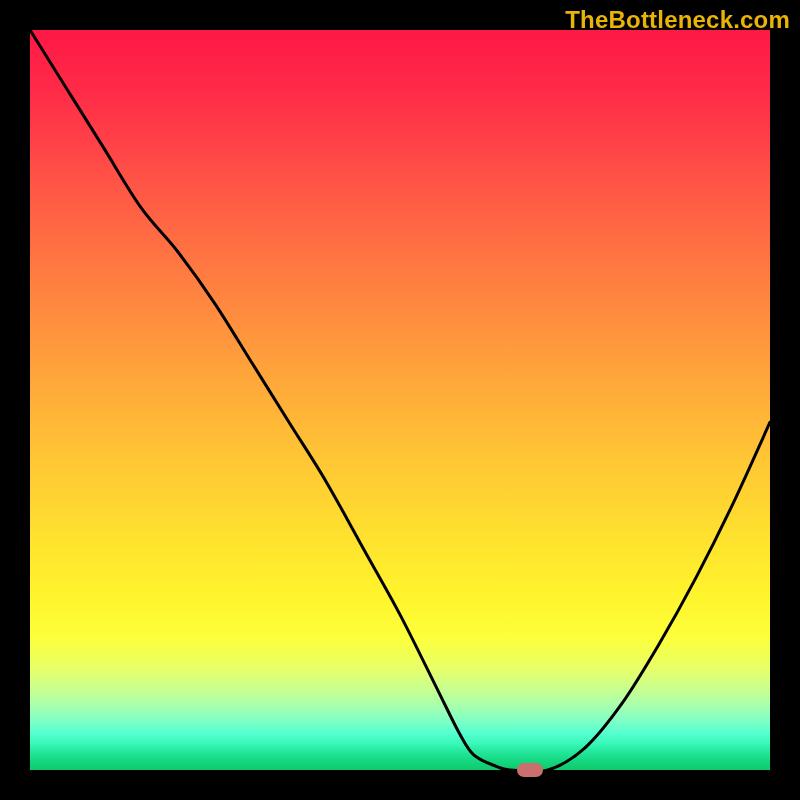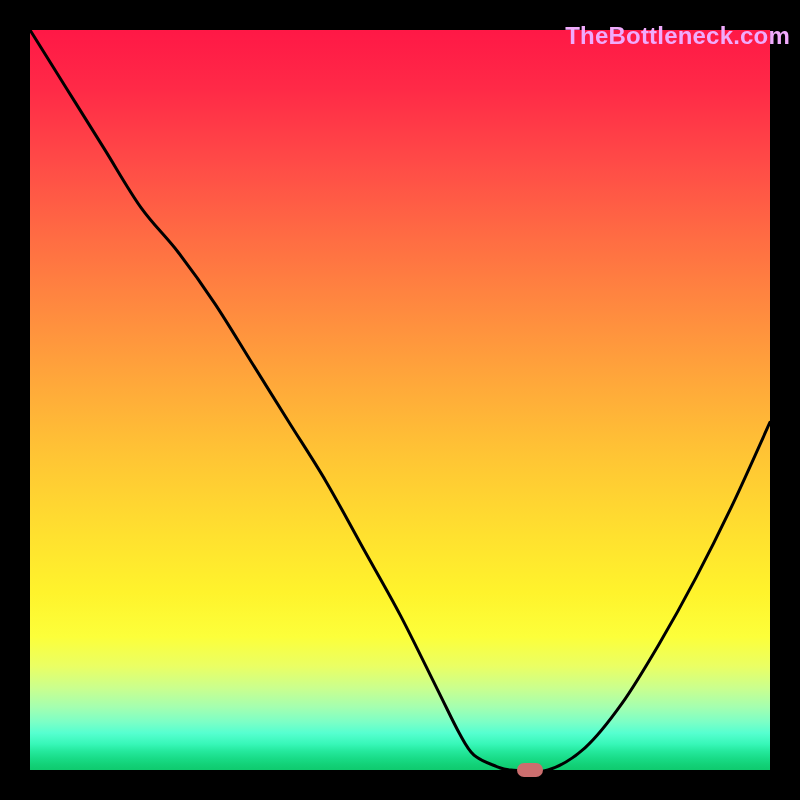--- a/index.html
+++ b/index.html
@@ -47,23 +47,22 @@
       #0fca6e 100%
     );
   }
   .watermark {
     position: absolute;
     top: 6px;
     right: 10px;
     font-family: Arial, Helvetica, sans-serif;
     font-size: 24px;
     font-weight: 600;
-    color: #f0abfc;
+    color: #eab308;
     letter-spacing: 0.2px;
-    margin-top: 16px;
   }
   svg.curve {
     position: absolute;
     left: 0;
     top: 0;
     width: 740px;
     height: 740px;
   }
   .marker {
     position: absolute;

